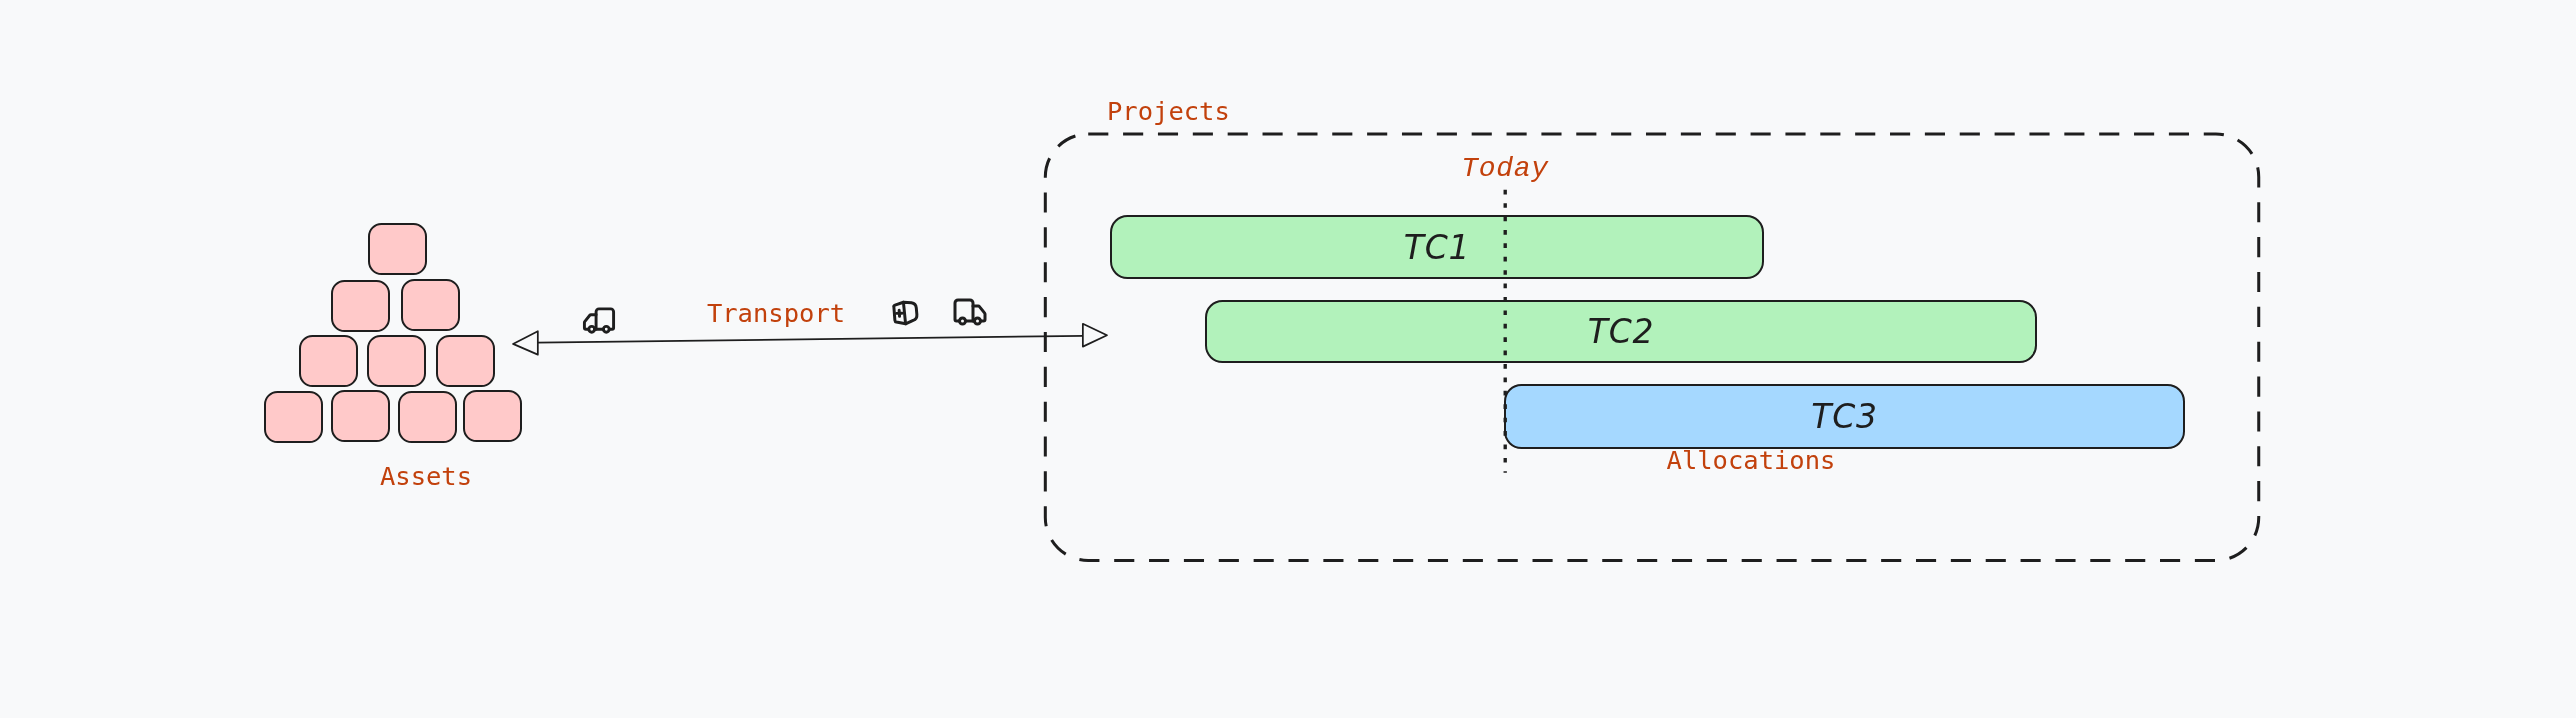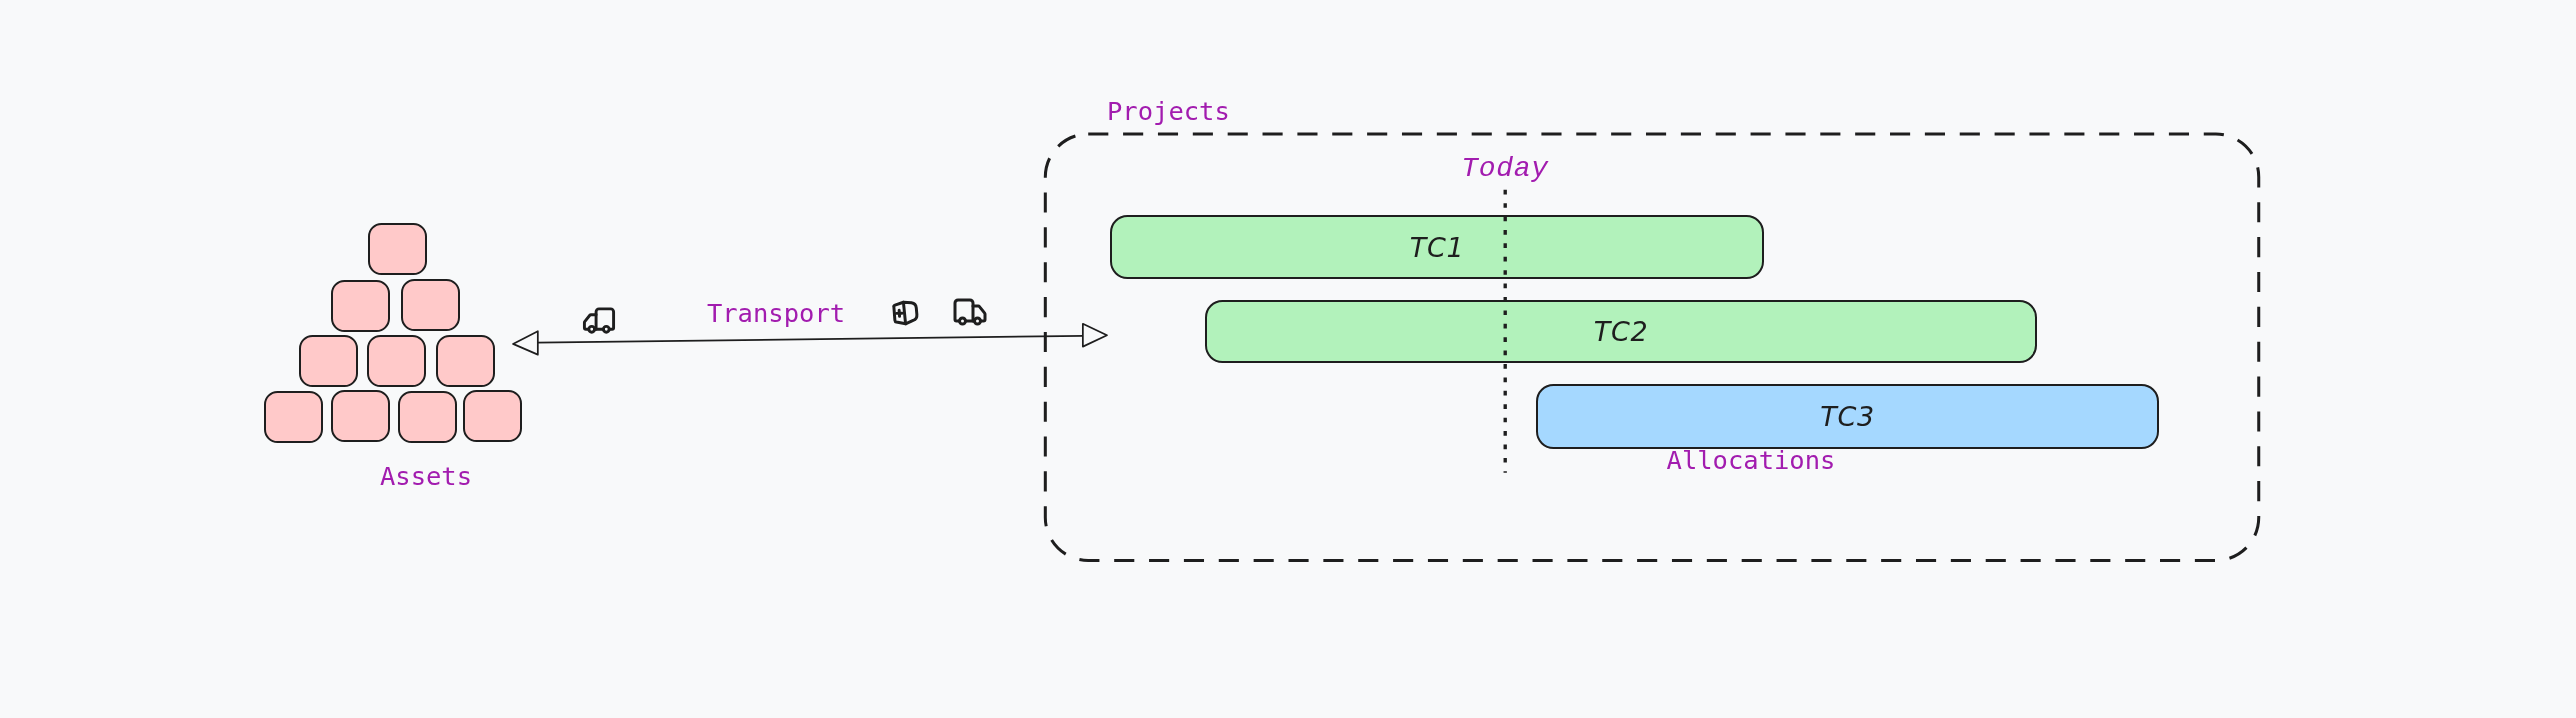--- a/index.html
+++ b/index.html
@@ -18,42 +18,42 @@
     border:2.3px solid #1e1e1e;
     border-radius:13.4px;
     box-sizing:border-box;
   }
   
   .lbl{
     position:absolute;
     white-space:nowrap;
     font-size:25.5px;
     line-height:1.15;
-    color:#a21caf;
+    color:#c2410c;
   }
   .lbl.center{transform:translateX(-50%);}
   .hand{
     font-family:Liberation Mono, monospace;
     font-style:italic;
     font-size:28px;
     letter-spacing:0.7px;
   }
   
   .bar{
     position:absolute;
     border:2.3px solid #1e1e1e;
     border-radius:17.4px;
     box-sizing:border-box;
     display:flex;align-items:center;justify-content:center;
     z-index:1;
   }
   .bar .bar-label{
     font-family:"DejaVu Sans", sans-serif;
     font-style:italic;
-    font-size:27px;
+    font-size:33px;
     letter-spacing:0.7px;
     color:#1e1e1e;
   }
   
   .overlay{
     position:absolute;left:0;top:0;
     z-index:2;
     pointer-events:none;
   }
   
@@ -126,21 +126,21 @@
   <div class="lbl center" style="left:1751px;top:446px;">Allocations</div>
 
   <div class="bar" style="left: 1110px; top: 215px; width: 654px; height: 64px; background: rgb(178, 242, 187);">
     <span class="bar-label">TC1</span>
   </div>
 
   <div class="bar" style="left: 1205px; top: 300px; width: 832px; height: 63px; background: rgb(178, 242, 187);">
     <span class="bar-label">TC2</span>
   </div>
 
-  <div class="bar" style="left: 1536px; top: 384px; width: 623px; height: 65px; background: rgb(165, 216, 255);">
+  <div class="bar" style="left: 1504px; top: 384px; width: 681px; height: 65px; background: rgb(165, 216, 255);">
     <span class="bar-label">TC3</span>
   </div>
 
   <svg class="overlay" width="2576" height="718" viewBox="0 0 3840 1071">
 
     <rect x="1558" y="200" width="1810" height="636" rx="64" fill="none" stroke="#1e1e1e" stroke-width="4.5" stroke-dasharray="30 22"></rect>
 
     <g>
       <line x1="799" y1="511" x2="1616" y2="501" stroke="#1e1e1e" stroke-width="2.6"></line>
       <polygon points="764,513 801,494 801,529" fill="#f8f9fa" stroke="#1e1e1e" stroke-width="2.6" stroke-linejoin="round"></polygon>

